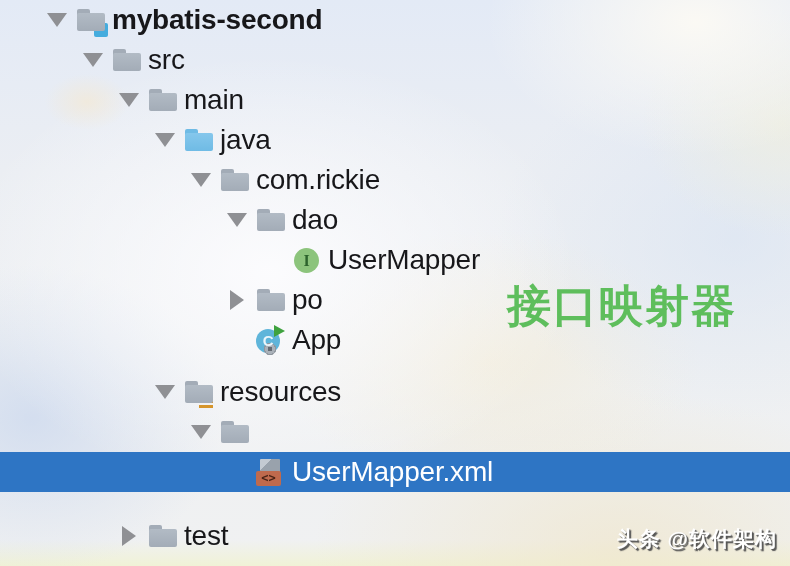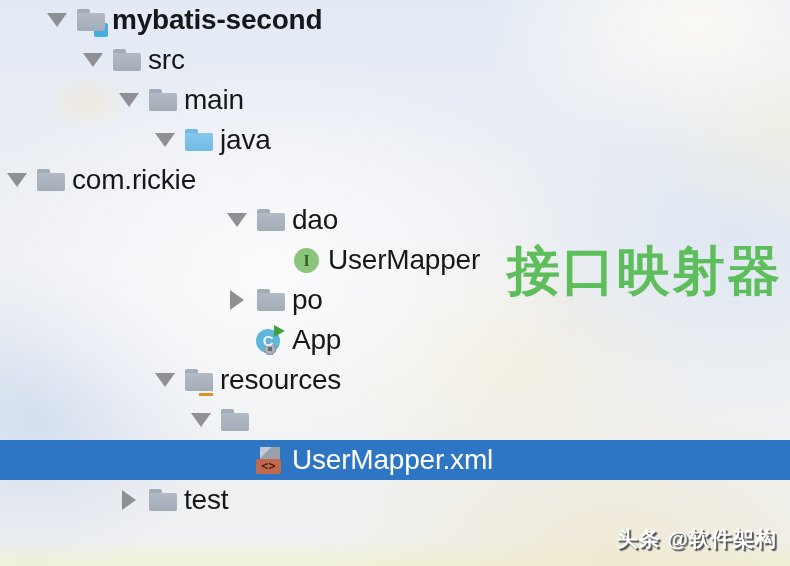--- a/index.html
+++ b/index.html
@@ -90,22 +90,22 @@
 
   .i-yml::before{content:"";position:absolute;left:0;top:7px;width:25px;height:17px;
     background:#77bd5f;border-radius:6% 94% 45% 55% / 70% 30% 80% 30%;
     transform:rotate(-8deg);}
   .i-yml::after{content:"";position:absolute;right:1px;bottom:2px;width:14px;height:14px;
     clip-path:polygon(30% 0,70% 0,100% 30%,100% 70%,70% 100%,30% 100%,0 70%,0 30%);
     background:radial-gradient(circle at 50% 50%, #5f666e 0 3px, #b4bbc2 3px 5.5px, #99a0a8 5.5px);}
 
   
   .ann{
-    position:absolute;color:#5ebe5c;font-size:53px;font-weight:600;
-    letter-spacing:2px;white-space:nowrap;
+    position:absolute;color:#5ebe5c;font-size:44px;font-weight:600;
+    letter-spacing:2px;white-space:nowrap;margin-top:41px;
   }
   #ann-interface{left:507px;top:236px;}
   #ann-xml{left:505px;top:384px;}
 
   
   .watermark{
     position:absolute;right:13px;top:525px;
     color:#fff;font-size:21px;font-weight:700;letter-spacing:1px;
     text-shadow:2px 2px 1px rgba(80,80,80,.95), 1px 1px 0 rgba(80,80,80,.6);
     white-space:nowrap;
@@ -131,21 +131,21 @@
       <div class="row" style="padding-left: 112px;">
         <span class="arrow expanded"></span>
         <span class="icon folder f-gray"></span>
         <span class="label">main</span>
       </div>
       <div class="row" style="padding-left: 148px;">
         <span class="arrow expanded"></span>
         <span class="icon folder f-src"></span>
         <span class="label">java</span>
       </div>
-      <div class="row" style="">
+      <div class="row" style="padding-left: 184px;">
         <span class="arrow expanded"></span>
         <span class="icon folder f-gray f-pkg">
           <b class="badge"></b>
         </span>
         <span class="label">com.rickie</span>
       </div>
       <div class="row" style="padding-left: 220px;">
         <span class="arrow expanded"></span>
         <span class="icon folder f-gray f-pkg">
           <b class="badge"></b>
@@ -164,37 +164,37 @@
         </span>
         <span class="label">po</span>
       </div>
       <div class="row" style="padding-left: 220px;">
         <span class="arrow none"></span>
         <span class="icon i-run">
           <b class="badge"></b>
         </span>
         <span class="label">App</span>
       </div>
-      <div class="row" style="padding-left: 148px;">
+      <div class="row" style="padding-left: 148px; margin-top: 12px;">
         <span class="arrow expanded"></span>
         <span class="icon folder f-gray f-res">
           <b class="badge"></b>
         </span>
         <span class="label">resources</span>
       </div>
       <div class="row" style="padding-left: 184px;">
         <span class="arrow expanded"></span>
         <span class="icon folder f-gray"></span>
       </div>
       <div class="row selected" style="padding-left: 220px;">
         <span class="arrow none"></span>
         <span class="icon i-xml"></span>
         <span class="label">UserMapper.xml</span>
       </div>
-      <div class="row" style="padding-left: 112px;">
+      <div class="row" style="padding-left: 112px; margin-top: 24px;">
         <span class="arrow collapsed"></span>
         <span class="icon folder f-gray"></span>
         <span class="label">test</span>
       </div>
     </div>
 
   <span class="ann" id="ann-interface">接口映射器</span>
 
 
   <div class="watermark">

